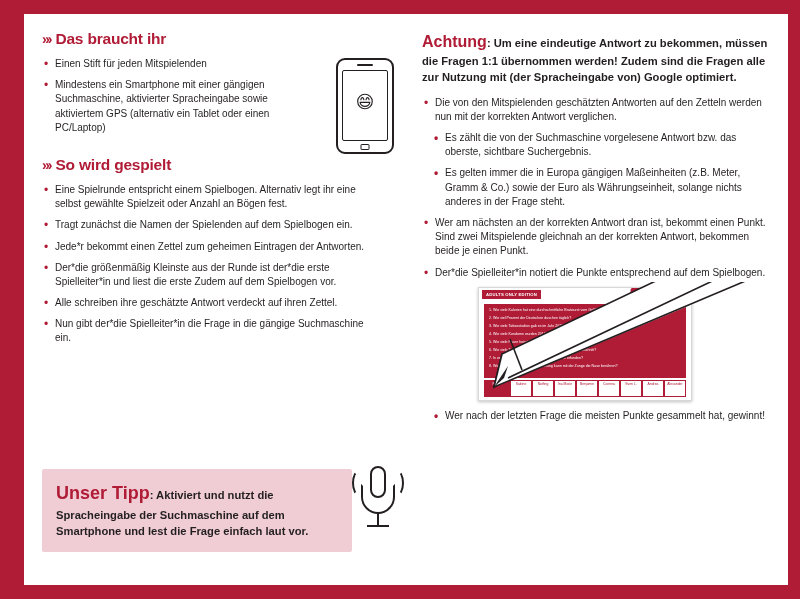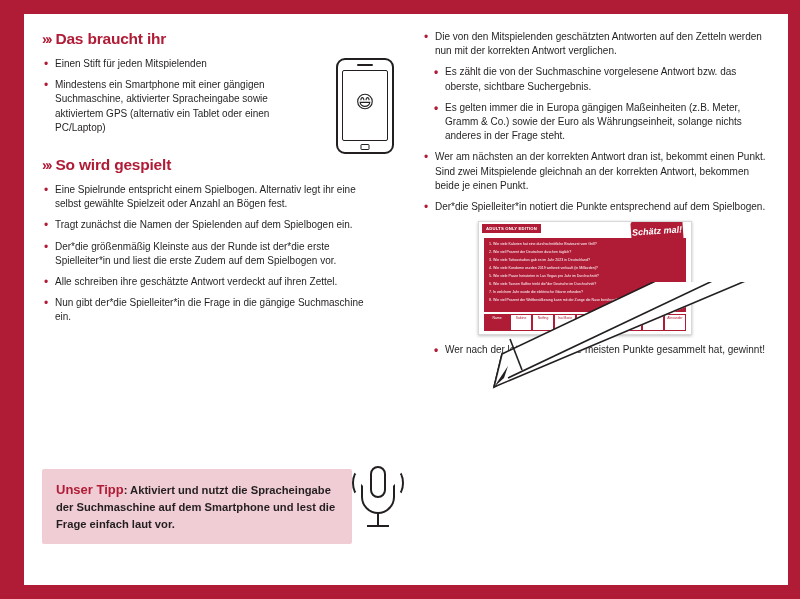--- a/index.html
+++ b/index.html
@@ -149,21 +149,21 @@
     border-radius: 2px;
   }
   .tipbox .tiptext {
     font-size: 11.2px;
     line-height: 1.48;
     color: #231f20;
     font-weight: bold;
   }
   .tipbox .tiplabel {
     color: #b01b36;
-    font-size: 13px;
+    font-size: 18px;
     font-weight: bold;
   }
   .mic {
     position: absolute;
     left: 330px;
     top: 450px;
     width: 52px;
     height: 80px;
   }
   .mic .cap {
@@ -346,20 +346,21 @@
 
     <div style="height:14px;"></div>
 
     <h2 class="section-head">
       <span class="chev">»›</span><span>So wird gespielt</span>
     </h2>
 
     <ul class="bullets" style="width:330px;">
       <li>Eine Spielrunde entspricht einem Spielbogen. Alternativ legt ihr eine selbst gewählte Spielzeit oder Anzahl an Bögen fest.</li>
       <li>Tragt zunächst die Namen der Spielenden auf dem Spielbogen ein.</li>
+      <li>Jede*r bekommt einen Zettel zum geheimen Eintragen der Antworten.</li>
       <li>Der*die größenmäßig Kleinste aus der Runde ist der*die erste Spielleiter*in und liest die erste Zudem auf dem Spielbogen vor.</li>
       <li>Alle schreiben ihre geschätzte Antwort verdeckt auf ihren Zettel.</li>
       <li>Nun gibt der*die Spielleiter*in die Frage in die gängige Suchmaschine ein.</li>
     </ul>
 
     <div class="phone">
       <div class="speaker"></div>
       <div class="screen"></div>
       <div class="face">😄</div>
       <div class="home"></div>
@@ -374,20 +375,23 @@
     <div class="cap"></div>
     <div class="arc"></div>
     <div class="stem"></div>
     <div class="base"></div>
     <div class="wave" style="left:-2px; top:6px; width:14px; height:26px;"></div>
     <div class="wave" style="left:36px; top:6px; width:14px; height:26px; transform:rotate(180deg);"></div>
   </div>
 
   <div class="col-right">
 
+    <div class="warnhead">
+      <span class="big">Achtung</span><span>: Um eine eindeutige Antwort zu bekommen, müssen die Fragen 1:1 übernommen werden! Zudem sind die Fragen alle zur Nutzung mit (der Spracheingabe von) Google optimiert.</span>
+    </div>
 
     <ul class="bullets">
       <li>Die von den Mitspielenden geschätzten Antworten auf den Zetteln werden nun mit der korrekten Antwort verglichen.</li>
       <li class="excl" style="margin-left:10px;">Es zählt die von der Suchmaschine vorgelesene Antwort bzw. das oberste, sichtbare Suchergebnis.</li>
       <li class="excl" style="margin-left:10px;">Es gelten immer die in Europa gängigen Maßeinheiten (z.B. Meter, Gramm &amp; Co.) sowie der Euro als Währungseinheit, solange nichts anderes in der Frage steht.</li>
       <li>Wer am nächsten an der korrekten Antwort dran ist, bekommt einen Punkt. Sind zwei Mitspielende gleichnah an der korrekten Antwort, bekommen beide je einen Punkt.</li>
       <li>Der*die Spielleiter*in notiert die Punkte entsprechend auf dem Spielbogen.</li>
     </ul>
 
     <div class="card-wrap">

